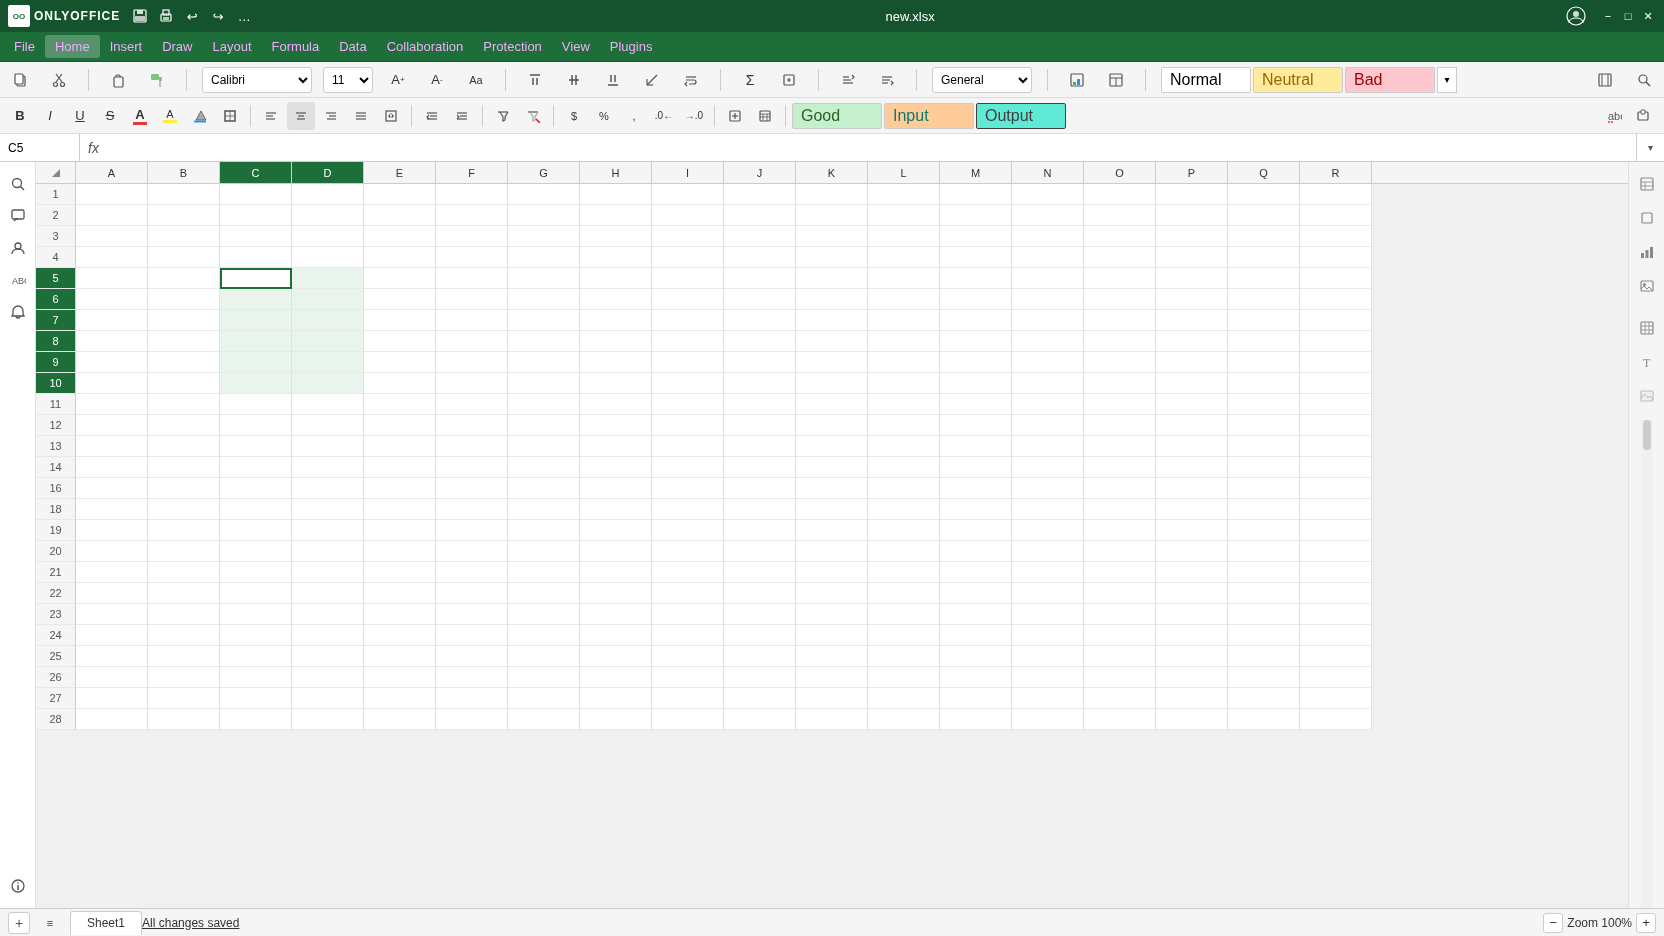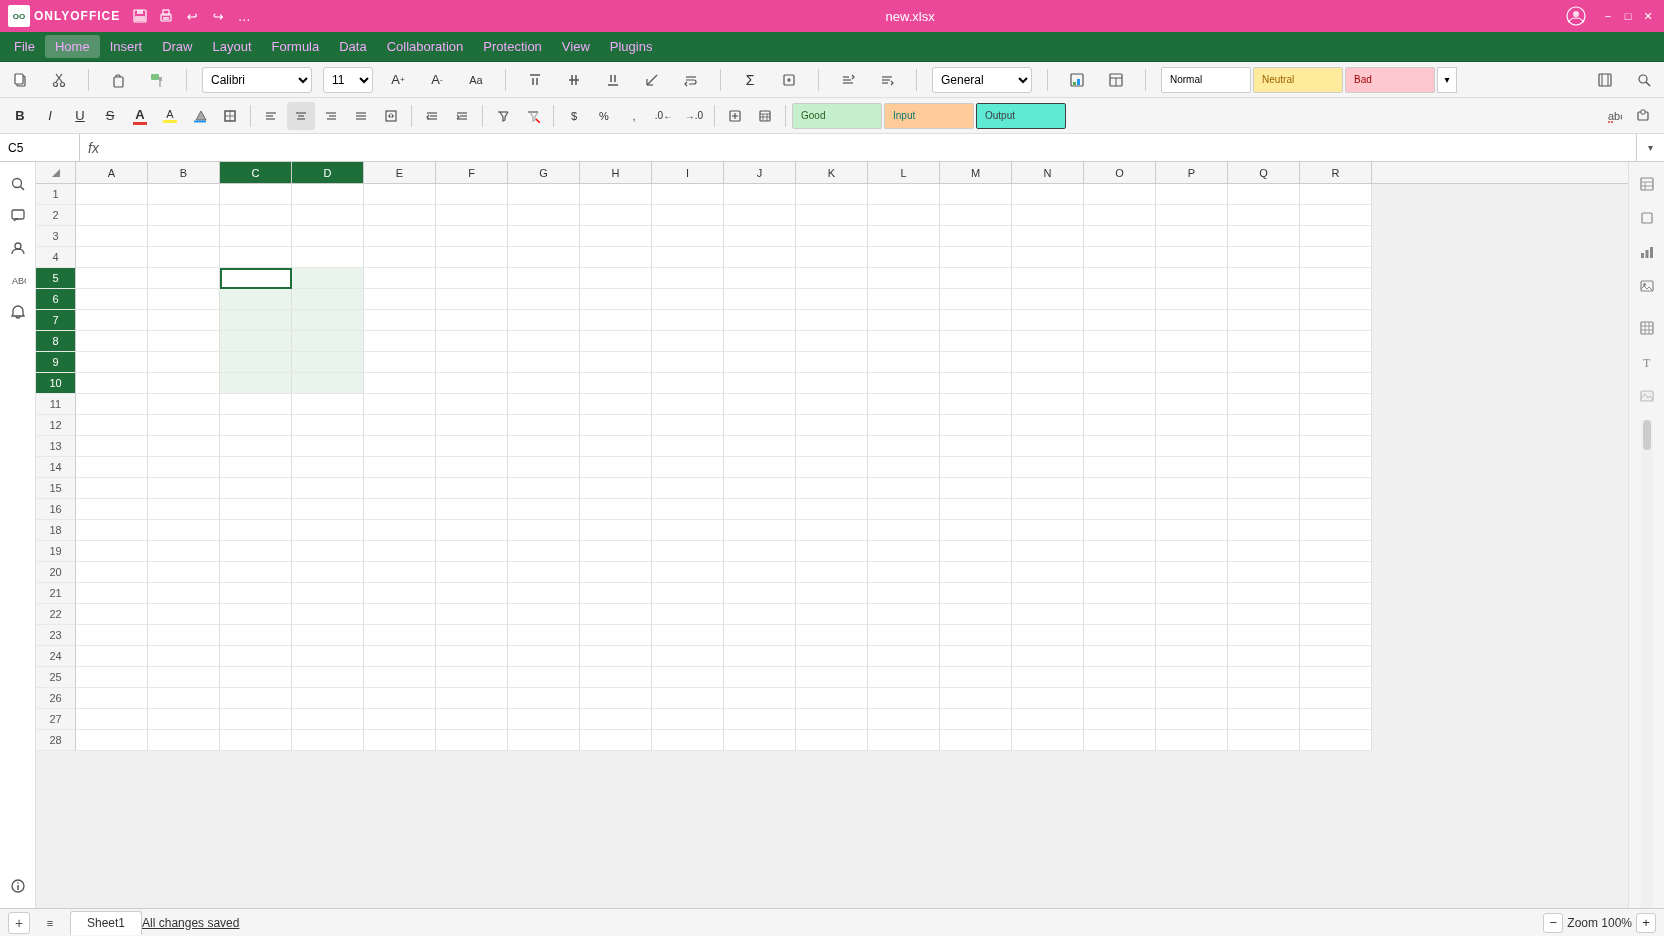--- a/index.html
+++ b/index.html
@@ -1,20 +1,20 @@
 <!DOCTYPE html>
 <html><head>
   <meta charset="utf-8">
   <style>
     * { box-sizing: border-box; margin: 0; padding: 0; }
     body { font-family: 'Segoe UI', Arial, sans-serif; font-size: 12px; background: #f0f0f0; overflow: hidden; height: 936px; width: 1664px; }
 
     
     #title-bar {
-      background: #ec4899;
+      background: #14532d;
       height: 32px;
       display: flex;
       align-items: center;
       padding: 0 8px;
       color: white;
       gap: 8px;
     }
     #title-bar .app-logo {
       display: flex; align-items: center; gap: 4px; font-weight: bold; font-size: 12px;
     }
@@ -86,21 +86,21 @@
     .font-size-select {
       height: 26px; width: 50px; border: 1px solid #ccc; border-radius: 3px;
       font-size: 12px; padding: 0 4px; cursor: pointer; background: white;
     }
     .cell-style-box {
       display: flex; gap: 2px; align-items: center;
     }
     .style-badge {
       height: 26px; min-width: 90px; padding: 0 8px;
       border: 1px solid #ccc; border-radius: 2px;
-      display: flex; align-items: center; font-size: 10px; cursor: pointer;
+      display: flex; align-items: center; font-size: 16px; cursor: pointer;
     }
     .style-badge.normal { background: white; }
     .style-badge.neutral { background: #ffeb9c; color: #9c6500; }
     .style-badge.bad { background: #ffc7ce; color: #9c0006; }
     .style-badge.good { background: #c6efce; color: #276221; }
     .style-badge.input { background: #ffcc99; color: #0f766e; }
     .style-badge.output { background: #5eead4; color: #3f3f3f; border: 1px solid #3f3f3f; }
     .style-chevron {
       width: 20px; height: 26px; border: 1px solid #ccc; background: white;
       display: flex; align-items: center; justify-content: center; cursor: pointer;
@@ -1036,41 +1036,20 @@
           <div class="cell"></div>
           <div class="cell"></div>
           <div class="cell"></div>
           <div class="cell"></div>
           <div class="cell"></div>
           <div class="cell"></div>
           <div class="cell"></div>
           <div class="cell"></div>
         </div>
         <div class="grid-row">
-          <div class="row-header">15</div>
-          <div class="cell"></div>
-          <div class="cell"></div>
-          <div class="cell"></div>
-          <div class="cell"></div>
-          <div class="cell"></div>
-          <div class="cell"></div>
-          <div class="cell"></div>
-          <div class="cell"></div>
-          <div class="cell"></div>
-          <div class="cell"></div>
-          <div class="cell"></div>
-          <div class="cell"></div>
-          <div class="cell"></div>
-          <div class="cell"></div>
-          <div class="cell"></div>
-          <div class="cell"></div>
-          <div class="cell"></div>
-          <div class="cell"></div>
-        </div>
-        <div class="grid-row">
           <div class="row-header">16</div>
           <div class="cell"></div>
           <div class="cell"></div>
           <div class="cell"></div>
           <div class="cell"></div>
           <div class="cell"></div>
           <div class="cell"></div>
           <div class="cell"></div>
           <div class="cell"></div>
           <div class="cell"></div>

